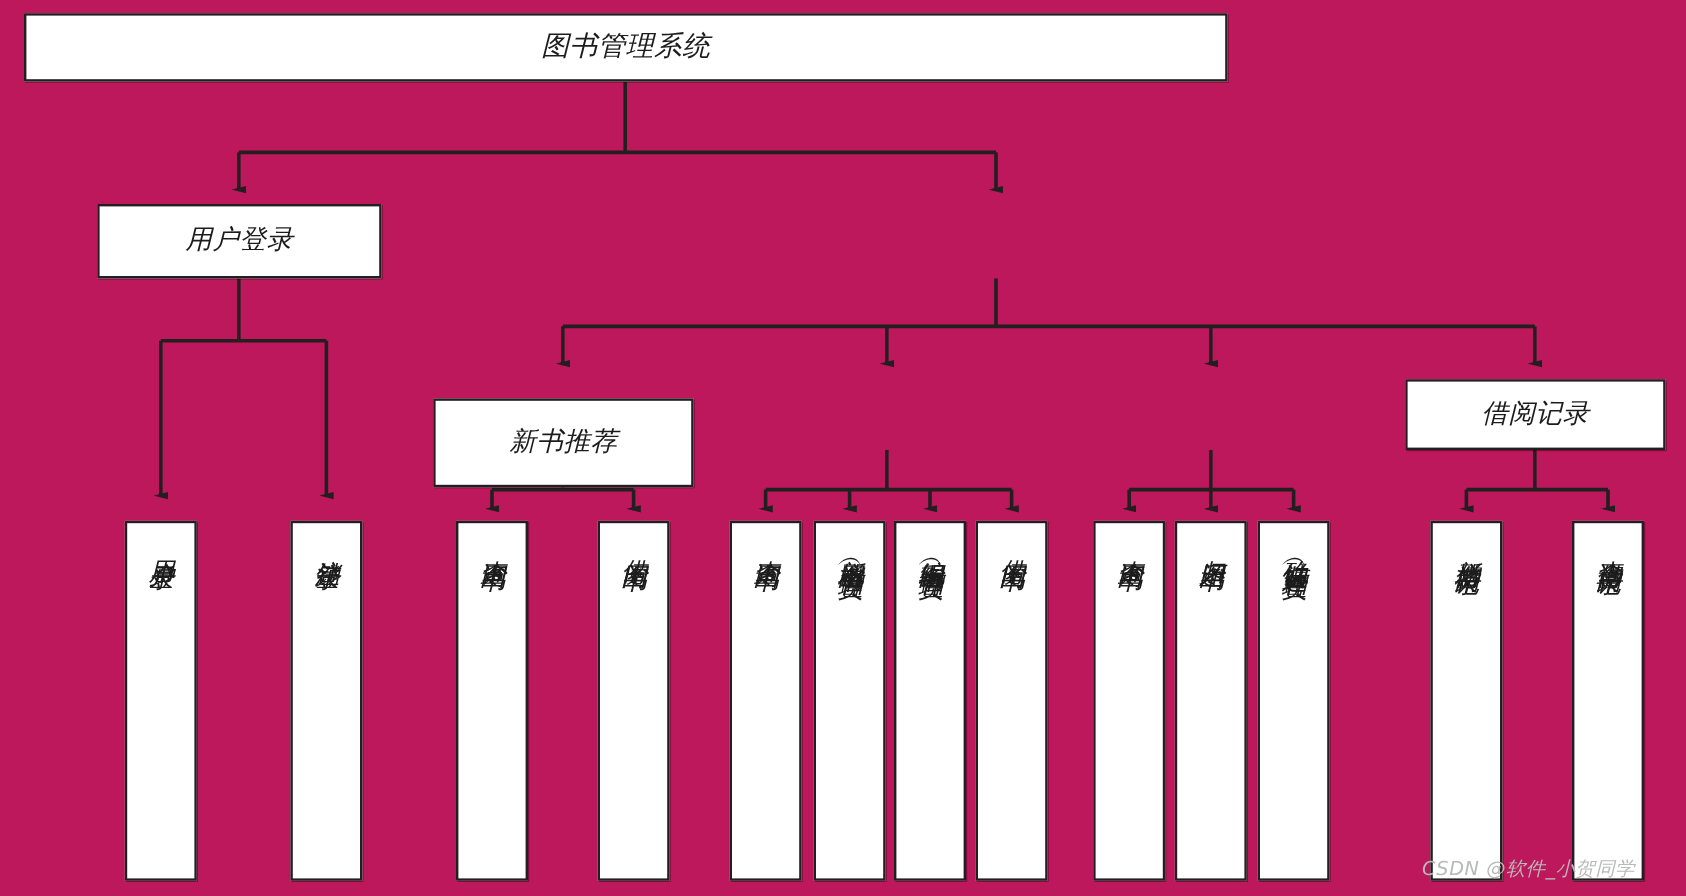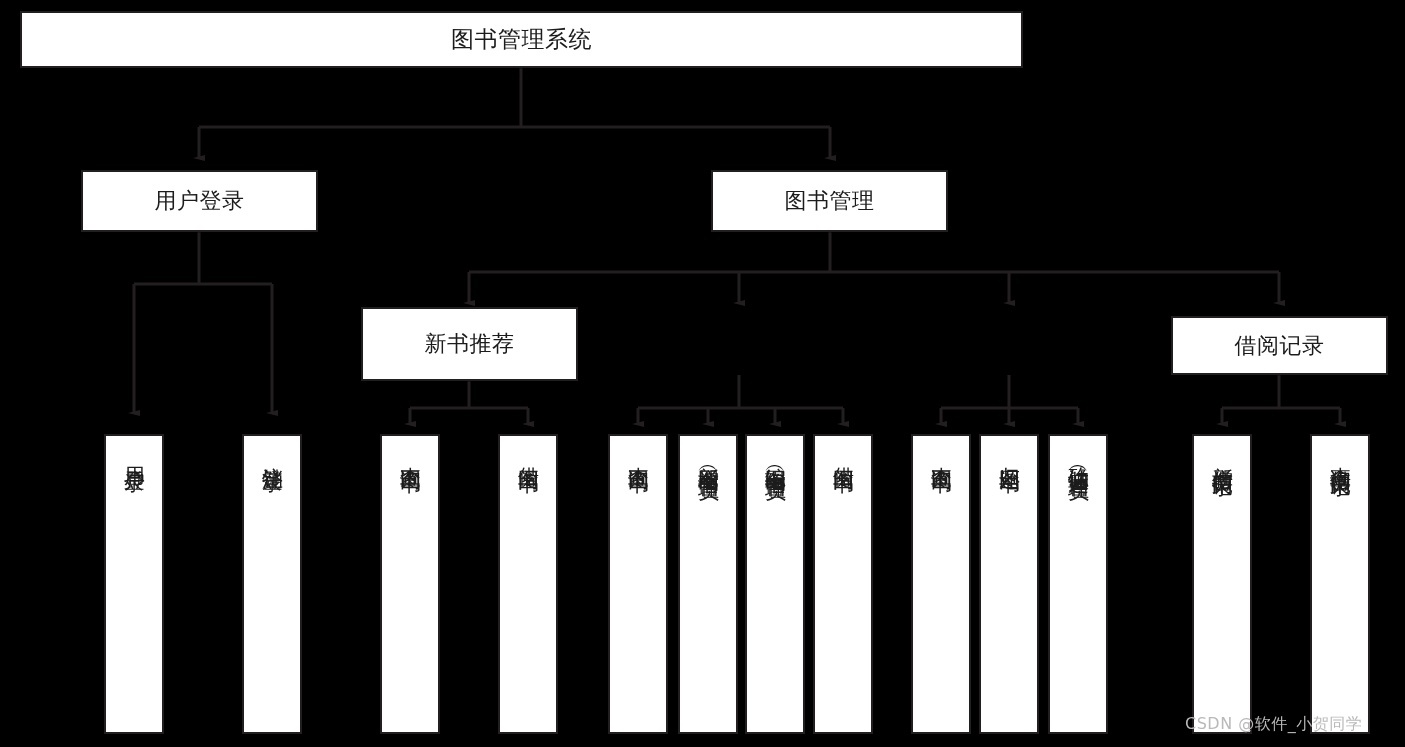--- a/index.html
+++ b/index.html
@@ -9,22 +9,23 @@
     background: #ffffff;
   }
   body {
     font-family: "DejaVu Sans", "Liberation Sans", sans-serif;
     color: #1a1a1a;
   }
   #canvas {
     position: relative;
     width: 1405px;
     height: 747px;
-    background: #000000;
+    background: #be185d;
     overflow: hidden;
+    font-style: italic;
   }
   svg.edges {
     position: absolute;
     left: 0;
     top: 0;
     width: 1405px;
     height: 747px;
     pointer-events: none;
   }
   .node {
@@ -125,25 +126,22 @@
     </g>
   </svg>
 
   <div class="node root" style="left:20px; top:11px; width:1003px; height:57px;">
     <span class="label">图书管理系统</span>
   </div>
 
   <div class="node" style="left:81px; top:170px; width:237px; height:62px;">
     <span class="label">用户登录</span>
   </div>
-  <div class="node" style="left:711px; top:170px; width:237px; height:62px;">
-    <span class="label">图书管理</span>
-  </div>
 
-  <div class="node" style="left:361px; top:307px; width:217px; height:74px;">
+  <div class="node" style="left:361px; top:332px; width:217px; height:74px;">
     <span class="label">新书推荐</span>
   </div>
   <div class="node" style="left:1171px; top:316px; width:217px; height:59px;">
     <span class="label">借阅记录</span>
   </div>
 
   <div class="node leaf" style="left:104px; top:434px; width:60px; height:300px;">
     <span class="label">用户登录</span>
   </div>
   <div class="node leaf" style="left:242px; top:434px; width:60px; height:300px;">

